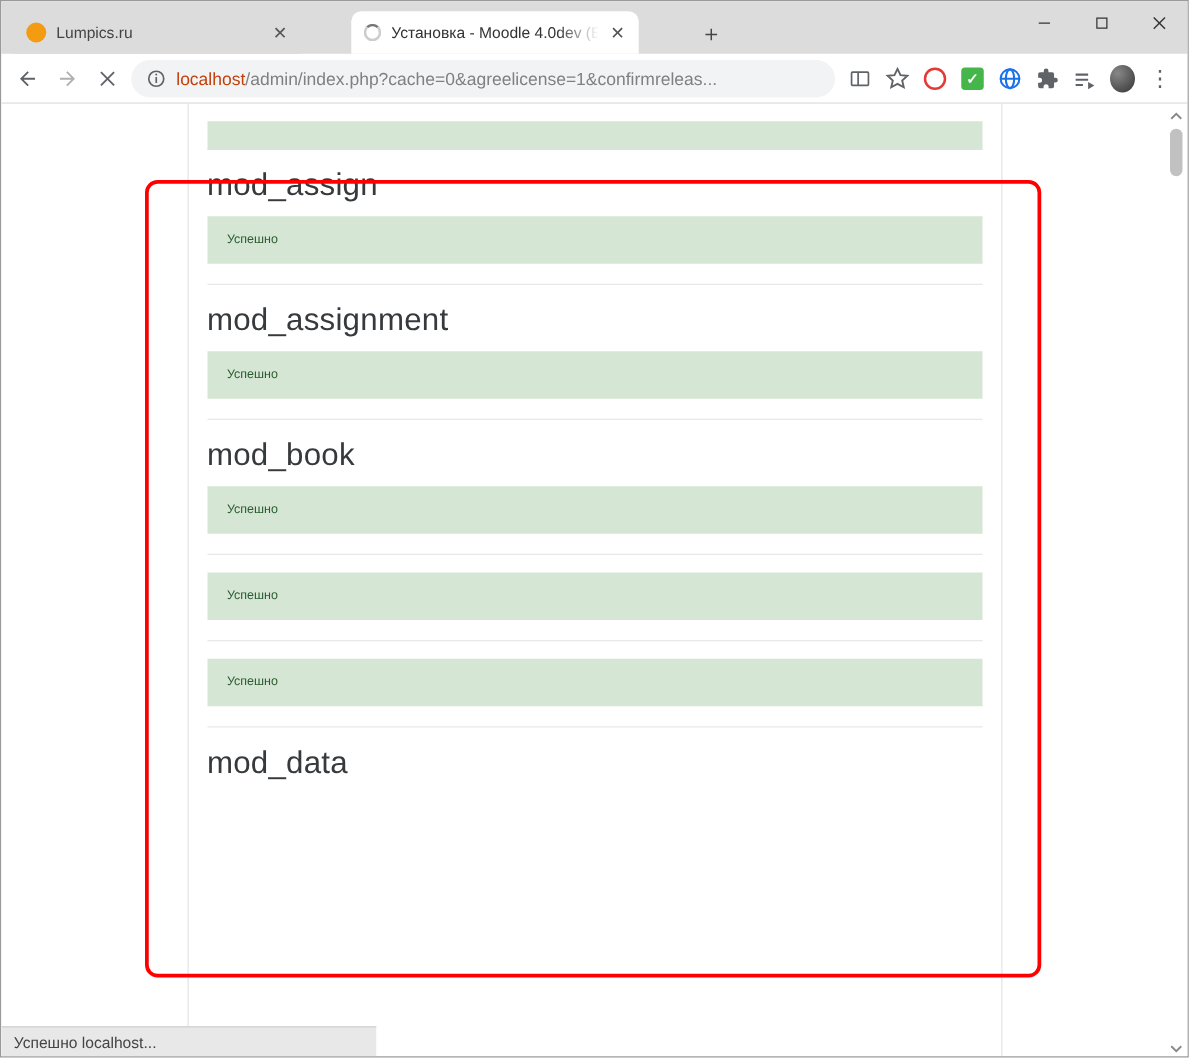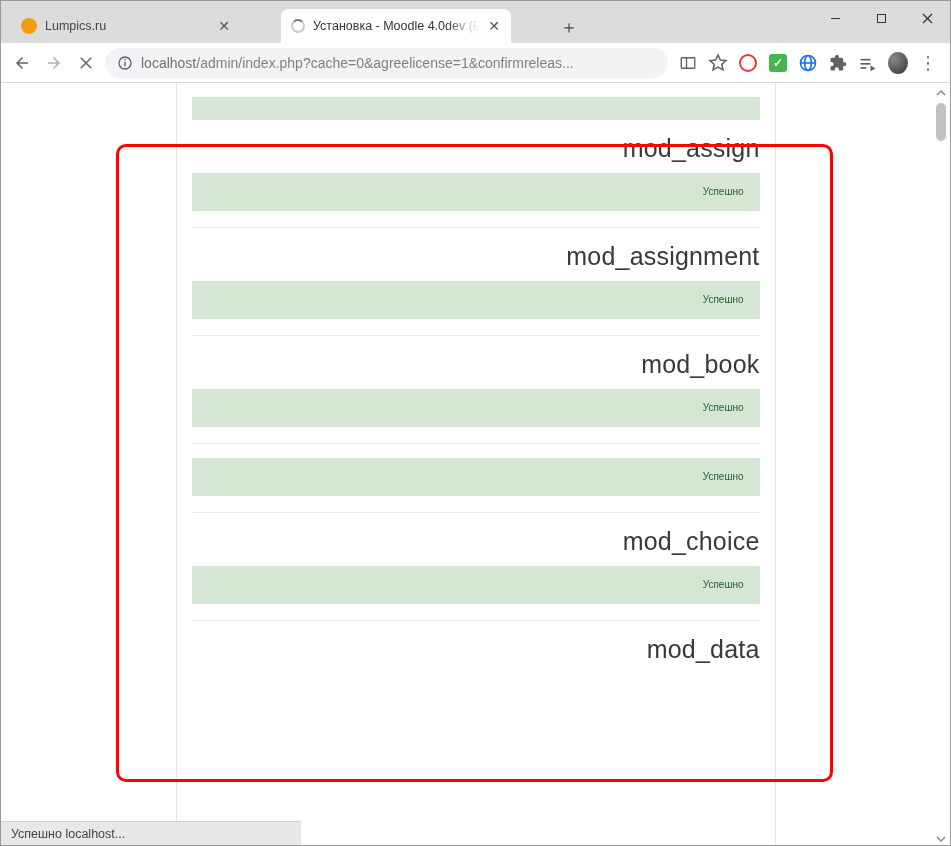--- a/index.html
+++ b/index.html
@@ -108,21 +108,21 @@
       gap: 8px;
       font-size: 14px;
       color: #5f6368;
       overflow: hidden;
     }
     .url-bar .site-info { width: 16px; height: 16px; display:flex; align-items:center; justify-content:center; color:#5f6368; flex-shrink:0; }
     .url-text {
       white-space: nowrap; overflow: hidden;
       color: #808080;
     }
-    .url-text .host { color: #737373; }
+    .url-text .host { color: #c2410c; }
     .ext-area {
       display: flex; align-items: center; gap: 10px; padding: 0 4px;
     }
     .ext-icon {
       width: 20px; height: 20px; display:flex; align-items:center; justify-content:center;
       cursor: pointer;
     }
     .star { color: #5f6368; }
     .red-circle { width:18px; height:18px; border-radius:50%; border: 2.5px solid #e53935; }
     .green-check { width:18px; height:18px; background:#45b649; border-radius:3px; display:flex; align-items:center; justify-content:center; color:#fff; font-size:12px; font-weight:bold; }
@@ -132,29 +132,28 @@
     .avatar { width:22px; height:22px; border-radius:50%; background: radial-gradient(circle at 30% 30%, #888, #333); }
     .menu { color:#5f6368; font-size: 18px; }
     
     .viewport {
       position: relative;
       height: calc(846px - 42px - 40px - 2px);
       background: #fff;
       overflow: hidden;
     }
     .page-wrap {
-      width: 600px;
+      width: 652px;
       margin: 0 auto;
       border-left: 1px solid #e5e5e5;
       border-right: 1px solid #e5e5e5;
       padding: 0;
       height: 100%;
       overflow: hidden;
       position: relative;
-      text-align: right;
     }
     .scroll-thumb-container { position:absolute; right:2px; top:2px; width:14px; height: 100%; }
     .scroll-arrow { width:14px; height:16px; display:flex; align-items:center; justify-content:center; color:#888; }
     .scroll-thumb {
       position:absolute; left:2px; width:10px; height: 38px; top: 18px;
       background: #c1c1c1; border-radius: 5px;
     }
     
     .highlight-box {
       position: absolute;
@@ -337,21 +336,20 @@
         <div class="status-box">
           <div class="status-text">Успешно</div>
         </div>
       </div>
       <div class="mod-block">
         <div class="status-box">
           <div class="status-text">Успешно</div>
         </div>
       </div>
       <div class="mod-block">
-        <div class="mod-title">mod_choice</div>
         <div class="status-box">
           <div class="status-text">Успешно</div>
         </div>
       </div>
       <div class="mod-block" style="border-bottom:none;">
         <div class="mod-title">mod_data</div>
       </div>
     </div>
   </div>
 

